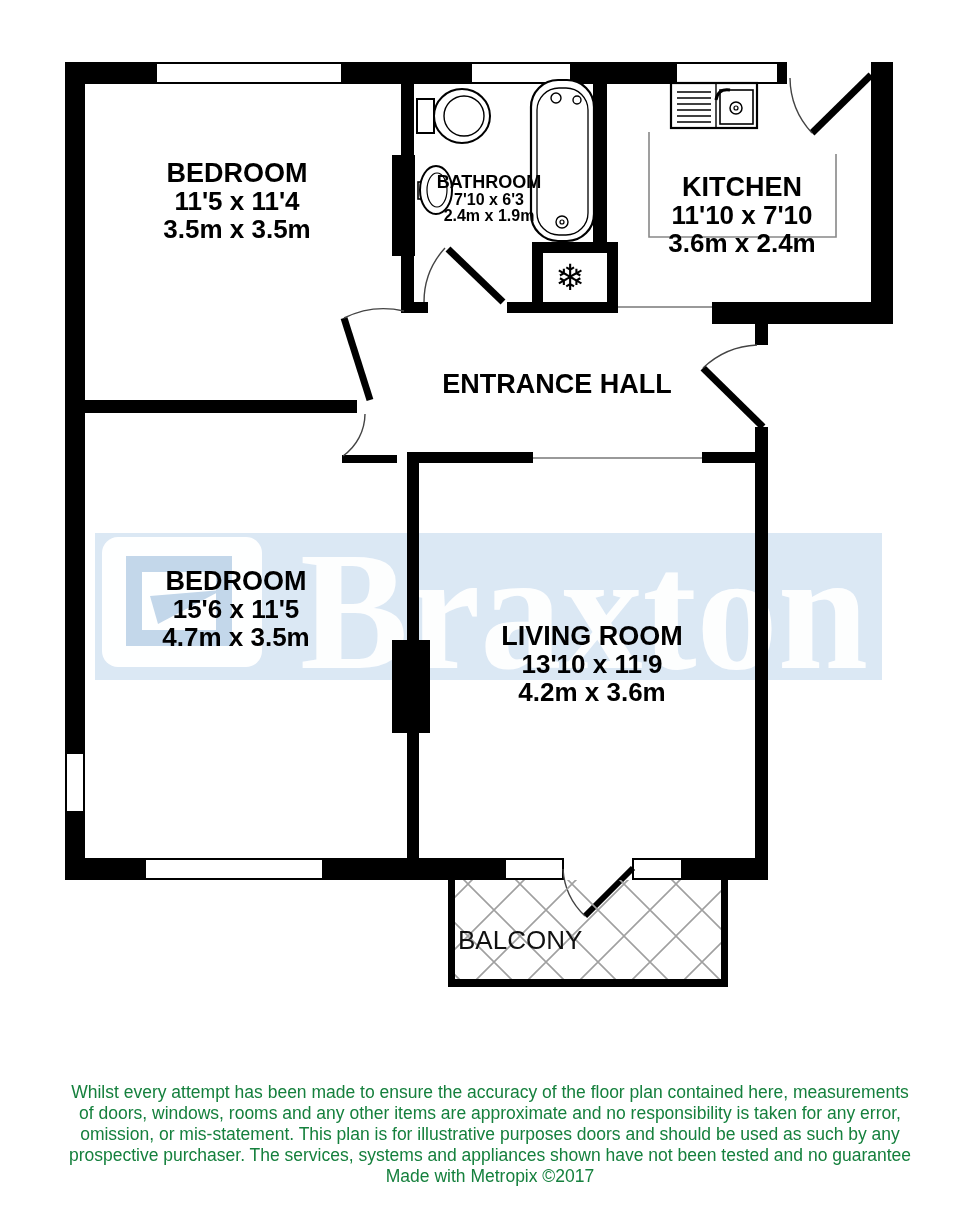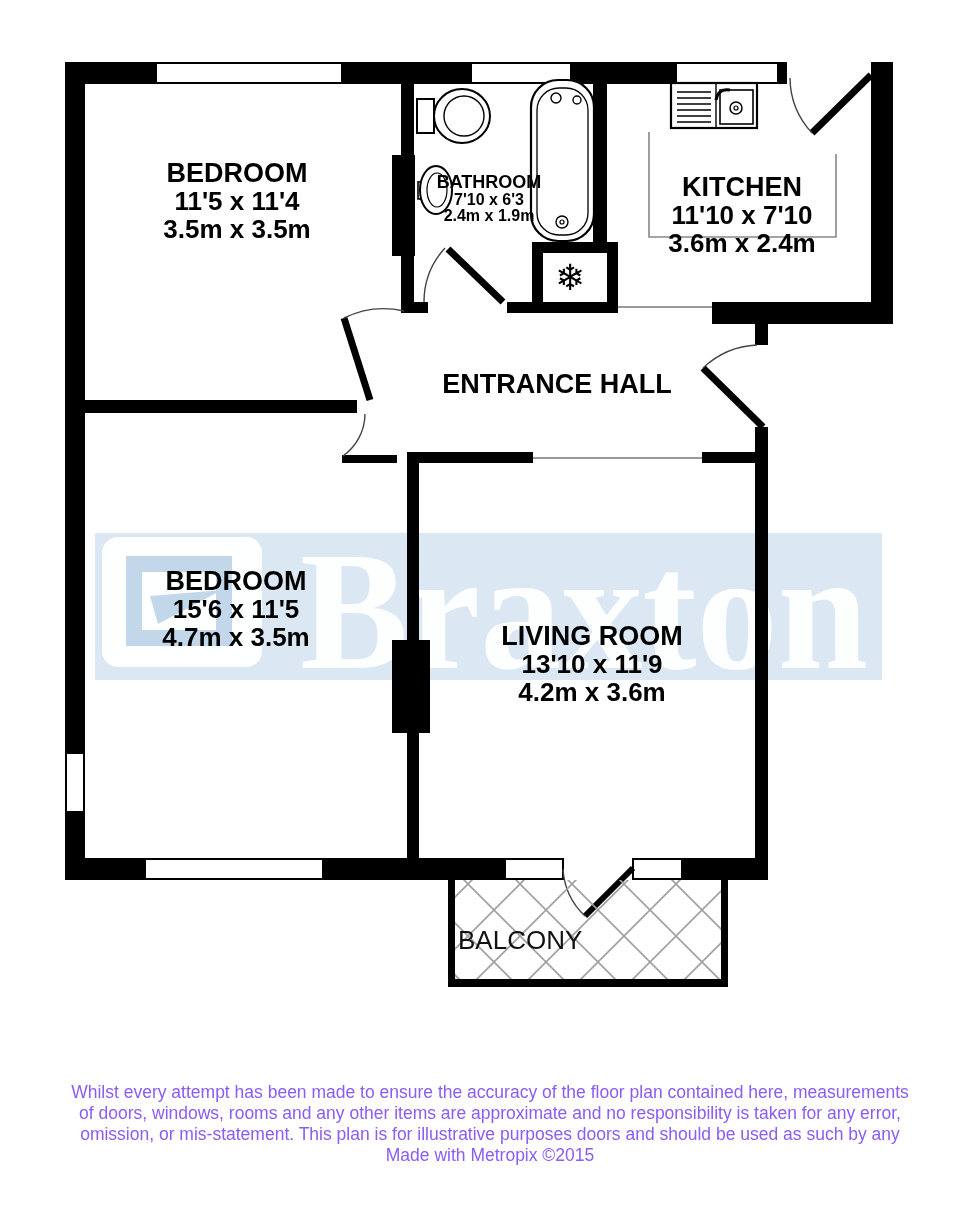--- a/index.html
+++ b/index.html
@@ -1,21 +1,21 @@
 <!DOCTYPE html>
 <html><head>
 <meta charset="utf-8">
 <style>
   html,body{margin:0;padding:0;background:#ffffff;}
   body{font-family:"Liberation Sans", sans-serif;}
   .stage{position:relative;width:980px;height:1214px;background:#fff;overflow:hidden;}
   .plan-svg{position:absolute;left:0;top:0;}
   .disclaimer{
     position:absolute;left:0;top:1082px;width:980px;
-    text-align:center;color:#8b5cf6;
+    text-align:center;color:#15803d;
     font-size:17.5px;line-height:21px;white-space:nowrap;
   }
   .room-name{font:700 27px "Liberation Sans", sans-serif;fill:#000;}
   .room-dim{font:700 26px "Liberation Sans", sans-serif;fill:#000;}
   .small-name{font:700 18px "Liberation Sans", sans-serif;fill:#000;}
   .small-dim{font:700 16px "Liberation Sans", sans-serif;fill:#000;}
   .balcony-name{font:400 26px "Liberation Sans", sans-serif;fill:#111;}
   .brand-text{font:700 170px "Liberation Serif", serif;fill:#ffffff;opacity:0.96;}
   .fixture{fill:#ffffff;stroke:#000;}
   .arc{fill:none;stroke:#444;stroke-width:1.4;}
@@ -184,16 +184,17 @@
       <text class="room-dim" x="592" y="701" text-anchor="middle">4.2m x 3.6m</text>
 
       <text class="balcony-name" x="458" y="949">BALCONY</text>
     </g>
   </svg>
 
   <div class="disclaimer">
     <div>Whilst every attempt has been made to ensure the accuracy of the floor plan contained here, measurements</div>
     <div>of doors, windows, rooms and any other items are approximate and no responsibility is taken for any error,</div>
     <div>omission, or mis-statement. This plan is for illustrative purposes doors and should be used as such by any</div>
-    <div>Made with Metropix ©2015</div>
+    <div>prospective purchaser. The services, systems and appliances shown have not been tested and no guarantee</div>
+    <div>Made with Metropix ©2017</div>
   </div>
 
 </div>
 
 </body></html>

